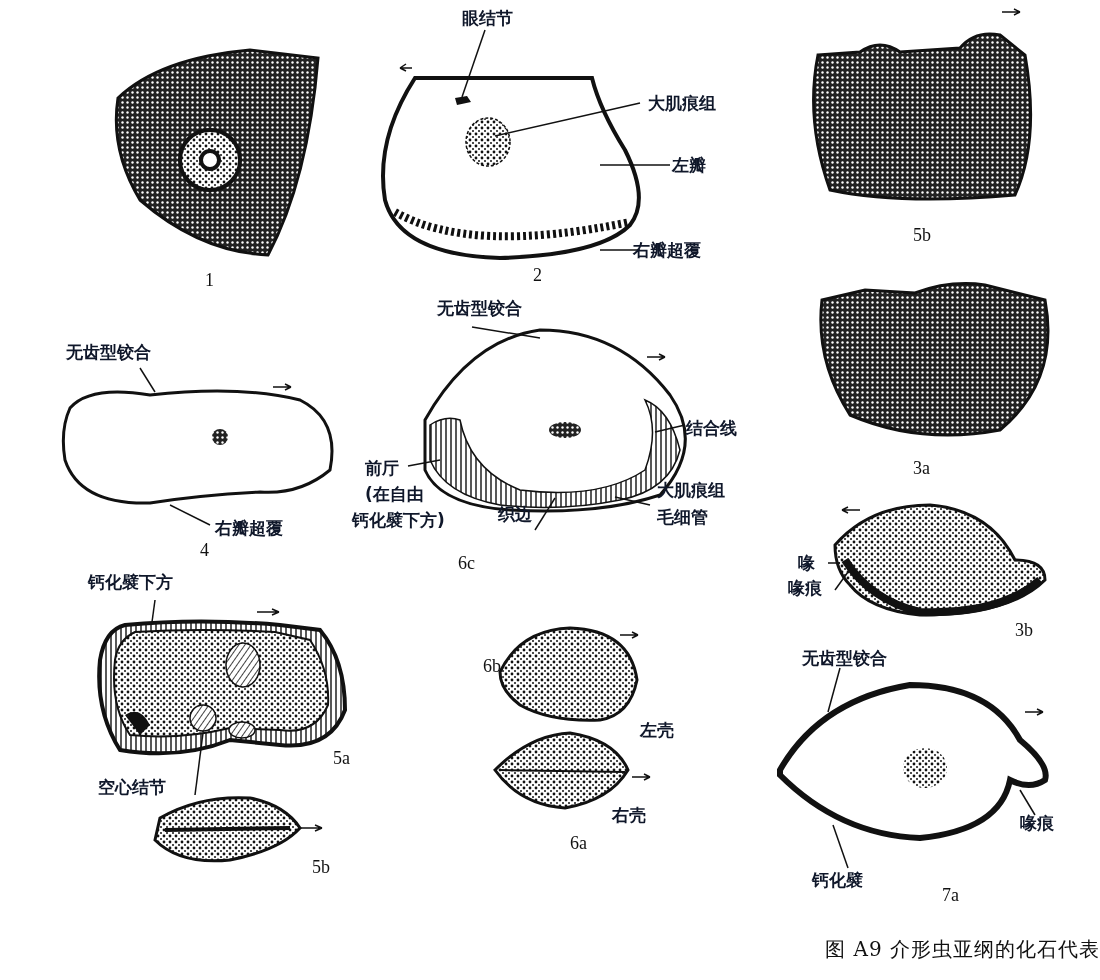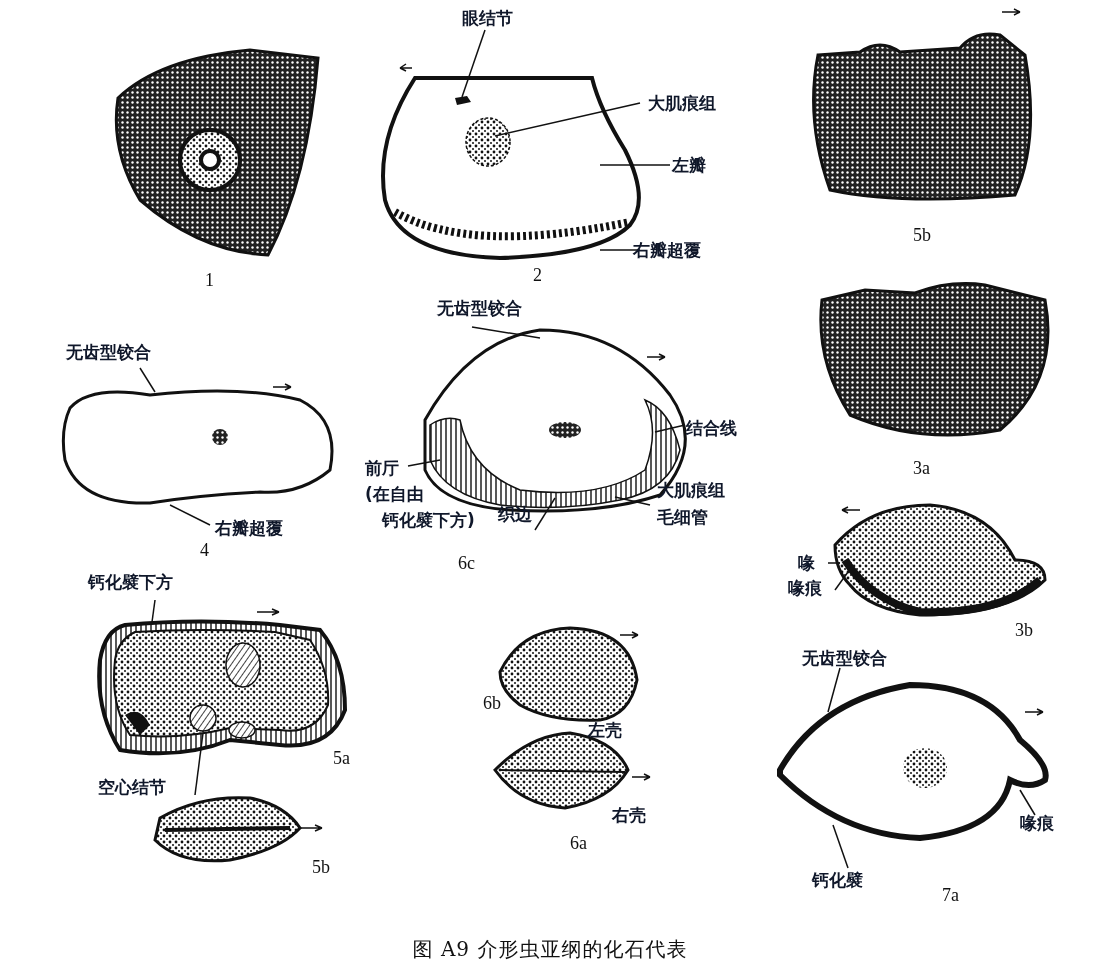--- a/index.html
+++ b/index.html
@@ -3,21 +3,21 @@
 <meta charset="utf-8">
 <style>
   html, body { margin:0; padding:0; background:#ffffff; }
   body { width:1100px; height:980px; position:relative; overflow:hidden;
          font-family:"DejaVu Serif","Liberation Serif",serif; color:#111; }
   svg.fig { position:absolute; left:0; top:0; width:1100px; height:980px; }
   .lbl { position:absolute; font-size:17px; line-height:20px; white-space:nowrap; color:#0f172a;
          font-family:"DejaVu Sans","Liberation Sans",sans-serif;font-weight:bold; }
   .num { position:absolute; font-size:18px; line-height:20px; color:#111;
          font-family:"Liberation Serif","DejaVu Serif",serif; }
-  .caption { position:absolute; left:0; width:1100px; top:936px; text-align:center;
+  .caption { position:absolute; left:0; width:1100px; top:936px; text-align:right;
              font-size:20px; letter-spacing:1px; font-family:"DejaVu Serif","Liberation Serif",serif; }
 </style>
 </head>
 <body>
 
 <svg class="fig" viewBox="0 0 1100 980">
   <defs>
     <pattern id="stip" width="6" height="6" patternUnits="userSpaceOnUse">
       <rect width="6" height="6" fill="#fff"></rect>
         <circle cx="2" cy="2" r="1.4" fill="#111"></circle>
@@ -134,33 +134,33 @@
 <div class="num" style="left:913px;top:458px">3a</div>
 
 <div class="lbl" style="left:66px;top:342px">无齿型铰合</div>
 <div class="lbl" style="left:215px;top:518px">右瓣超覆</div>
 <div class="num" style="left:200px;top:540px">4</div>
 
 <div class="lbl" style="left:437px;top:298px">无齿型铰合</div>
 <div class="lbl" style="left:686px;top:418px">结合线</div>
 <div class="lbl" style="left:365px;top:458px">前厅</div>
 <div class="lbl" style="left:365px;top:484px">(在自由</div>
-<div class="lbl" style="left:382px;top:510px">钙化襞下方)</div>
+<div class="lbl" style="left:352px;top:510px">钙化襞下方)</div>
 <div class="lbl" style="left:498px;top:504px">织边</div>
 <div class="lbl" style="left:657px;top:480px">大肌痕组</div>
 <div class="lbl" style="left:657px;top:507px">毛细管</div>
 <div class="num" style="left:458px;top:553px">6c</div>
 
 <div class="lbl" style="left:88px;top:572px">钙化襞下方</div>
 <div class="num" style="left:333px;top:748px">5a</div>
 <div class="lbl" style="left:98px;top:777px">空心结节</div>
 <div class="num" style="left:312px;top:857px">5b</div>
 
-<div class="num" style="left:483px;top:693px">6b</div>
-<div class="lbl" style="left:588px;top:720px">左壳</div>
+<div class="num" style="left:483px;top:656px">6b</div>
+<div class="lbl" style="left:640px;top:720px">左壳</div>
 <div class="lbl" style="left:612px;top:805px">右壳</div>
 <div class="num" style="left:570px;top:833px">6a</div>
 
 <div class="lbl" style="left:798px;top:553px">喙</div>
 <div class="lbl" style="left:788px;top:578px">喙痕</div>
 <div class="num" style="left:1015px;top:620px">3b</div>
 
 <div class="lbl" style="left:802px;top:648px">无齿型铰合</div>
 <div class="lbl" style="left:1020px;top:813px">喙痕</div>
 <div class="lbl" style="left:812px;top:870px">钙化襞</div>

